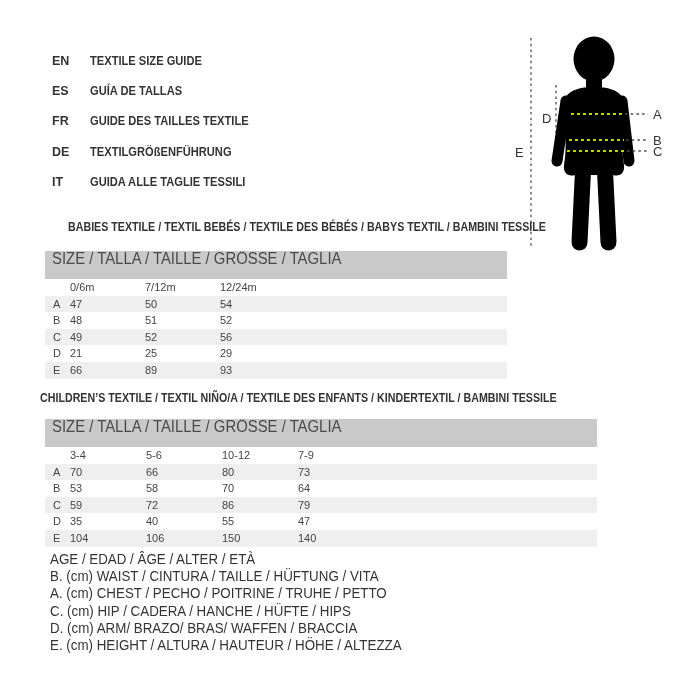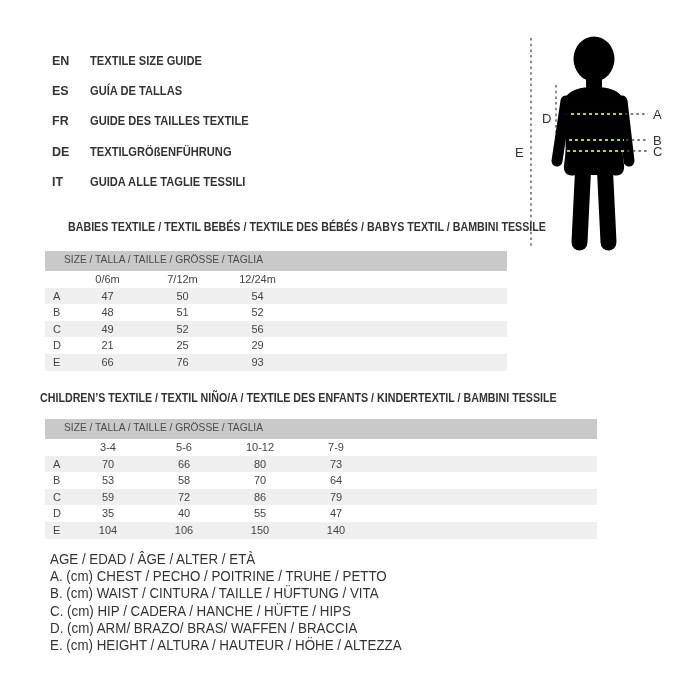--- a/index.html
+++ b/index.html
@@ -34,30 +34,30 @@
 
   
   .sec-title {
     position: absolute;
     font-size: 12px; font-weight: 700; color: #333;
   }
 
   
   .size-table { position: absolute; }
   .size-bar {
-    height: 20px; line-height: 16px;
+    height: 28px; line-height: 16px;
     background: var(--bar-bg, #c9c9c9);
-    padding-left: 19px;
-    font-size: 11px; color: #4a4a4a;
+    padding-left: 7px;
+    font-size: 16px; color: #4a4a4a;
     overflow: hidden;
   }
   .t-row { display: grid; height: 16.6px; line-height: 16.6px; font-size: 11px; color: #444; }
   .t-row.striped { background: var(--stripe, #efefef); }
   .t-row .lbl { padding-left: 8px; text-align: left; }
-  .t-row .val { text-align: center; }
+  .t-row .val { }
   .babies .t-row { grid-template-columns: 25px 75px 75px 75px 1fr; }
   .children .t-row { grid-template-columns: 25px 76px 76px 76px 76px 1fr; }
 
   
   .legend { position: absolute; left: 50px; top: 550px; }
   .legend-line { height: 17.2px; line-height: 17.2px; font-size: 15px; font-weight: 400; color: #333; }
 </style>
 </head>
 <body>
 
@@ -164,21 +164,21 @@
     </div>
     <div class="t-row">
       <span class="lbl">D</span>
       <span class="val">21</span>
       <span class="val">25</span>
       <span class="val">29</span>
     </div>
     <div class="t-row striped">
       <span class="lbl">E</span>
       <span class="val">66</span>
-      <span class="val">76</span>
+      <span class="val">89</span>
       <span class="val">93</span>
     </div>
   </div>
 
   <div class="sec-title" style="left:40px; top:391px;">
     <span class="condensed">CHILDREN’S TEXTILE / TEXTIL NIÑO/A / TEXTILE DES ENFANTS / KINDERTEXTIL / BAMBINI TESSILE</span>
   </div>
   <div class="size-table children" style="left:45px; top:419px; width:552px;">
     <div class="size-bar">
       <span class="condensed" style="transform:scaleX(0.93);">SIZE / TALLA / TAILLE / GRÖSSE / TAGLIA</span>
@@ -225,26 +225,26 @@
       <span class="val">150</span>
       <span class="val">140</span>
     </div>
   </div>
 
   <div class="legend">
     <div class="legend-line">
       <span class="condensed">AGE / EDAD / ÂGE / ALTER / ETÀ</span>
     </div>
     <div class="legend-line">
+      <span class="condensed">B. (cm) WAIST / CINTURA / TAILLE / HÜFTUNG / VITA</span>
+    </div>
+    <div class="legend-line">
       <span class="condensed">A. (cm) CHEST / PECHO / POITRINE / TRUHE / PETTO</span>
     </div>
     <div class="legend-line">
-      <span class="condensed">B. (cm) WAIST / CINTURA / TAILLE / HÜFTUNG / VITA</span>
-    </div>
-    <div class="legend-line">
       <span class="condensed">C. (cm) HIP / CADERA / HANCHE / HÜFTE / HIPS</span>
     </div>
     <div class="legend-line">
       <span class="condensed">D. (cm) ARM/ BRAZO/ BRAS/ WAFFEN / BRACCIA</span>
     </div>
     <div class="legend-line">
       <span class="condensed">E. (cm) HEIGHT / ALTURA / HAUTEUR / HÖHE / ALTEZZA</span>
     </div>
   </div>
 

